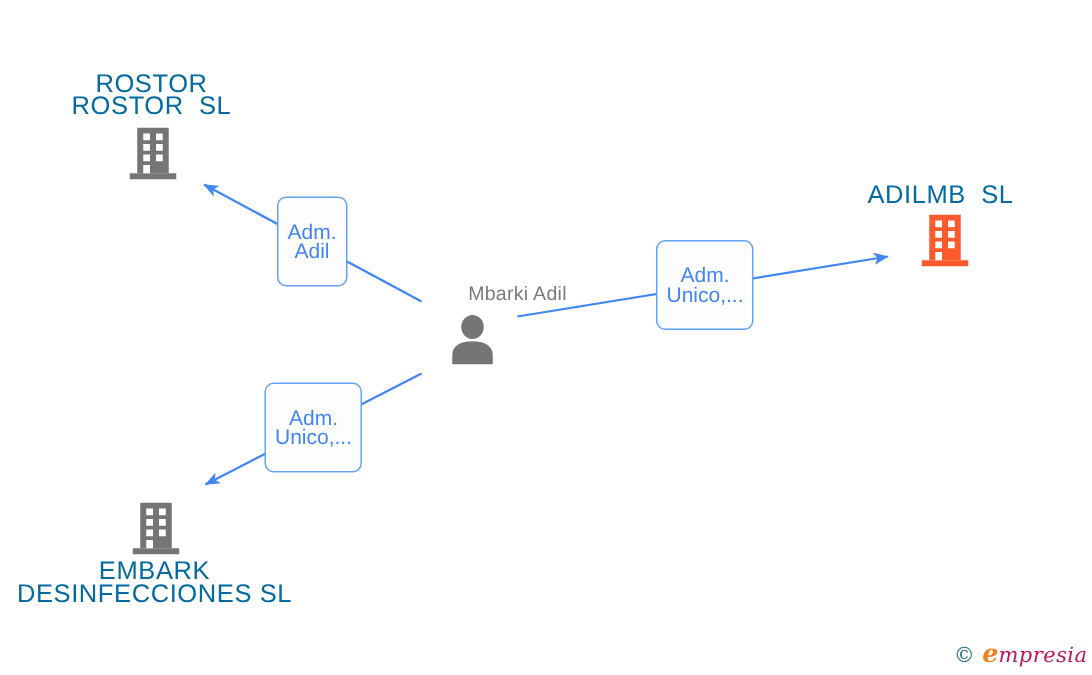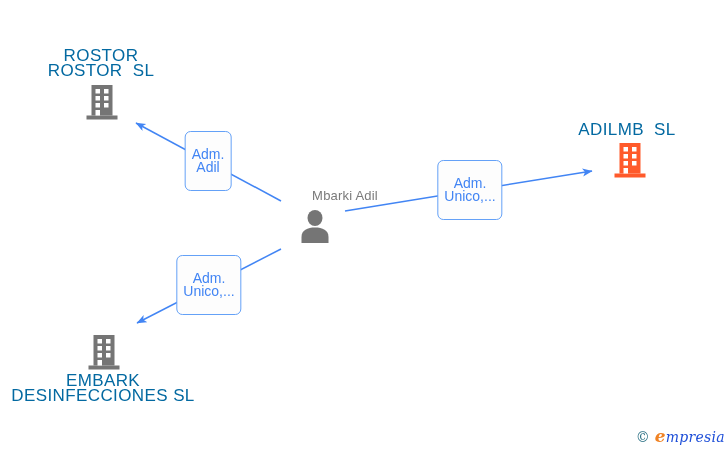--- a/index.html
+++ b/index.html
@@ -51,21 +51,21 @@
   .watermark {
     position: absolute;
     right: 3px;
     bottom: 4px;
     font-family: "DejaVu Serif", serif;
     font-style: italic;
     white-space: nowrap;
   }
   .wm-copy { color: #2a7084; font-size: 14px; font-style: normal; }
   .wm-e { color: #f08223; font-size: 17px; font-weight: bold; }
-  .wm-rest { color: #1d4ed8; font-size: 14px; letter-spacing: 0.3px; }
+  .wm-rest { color: #be185d; font-size: 14px; letter-spacing: 0.3px; }
 </style>
 </head>
 <body>
 
 <div class="canvas">
 
   <svg class="edges-svg" width="728" height="450" viewBox="0 0 728 450">
     <defs>
       <marker id="arrow" markerUnits="userSpaceOnUse" markerWidth="12" markerHeight="10" refX="9.5" refY="4" orient="auto">
         <path d="M0,0 L10,4 L0,8 L2.5,4 Z" fill="#4285f4"></path>

